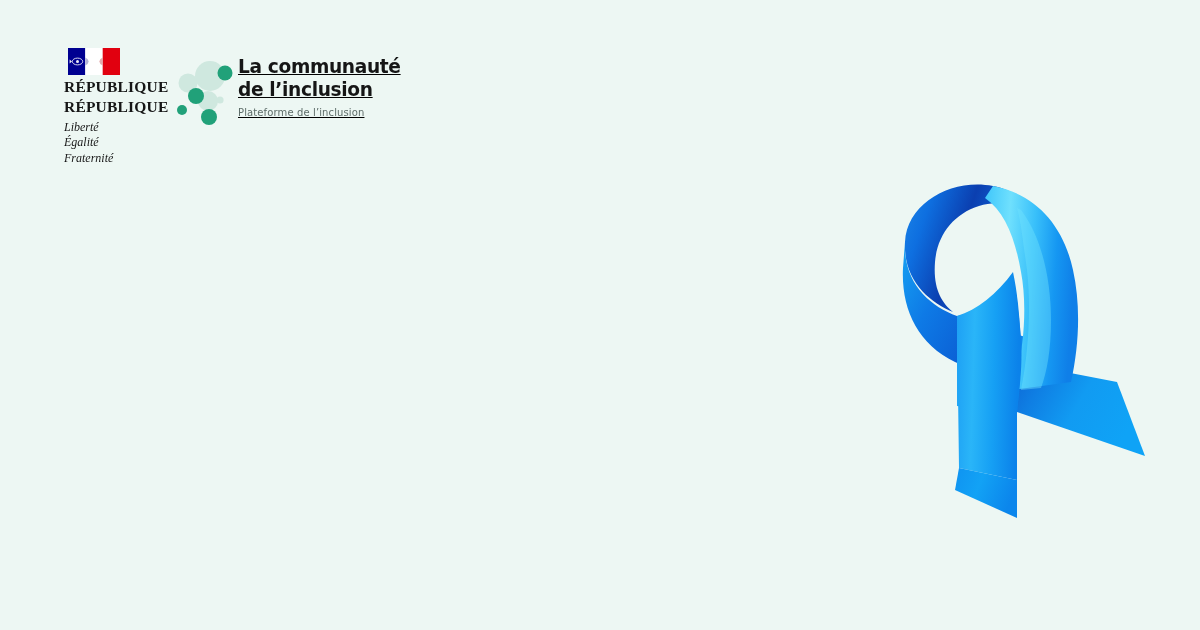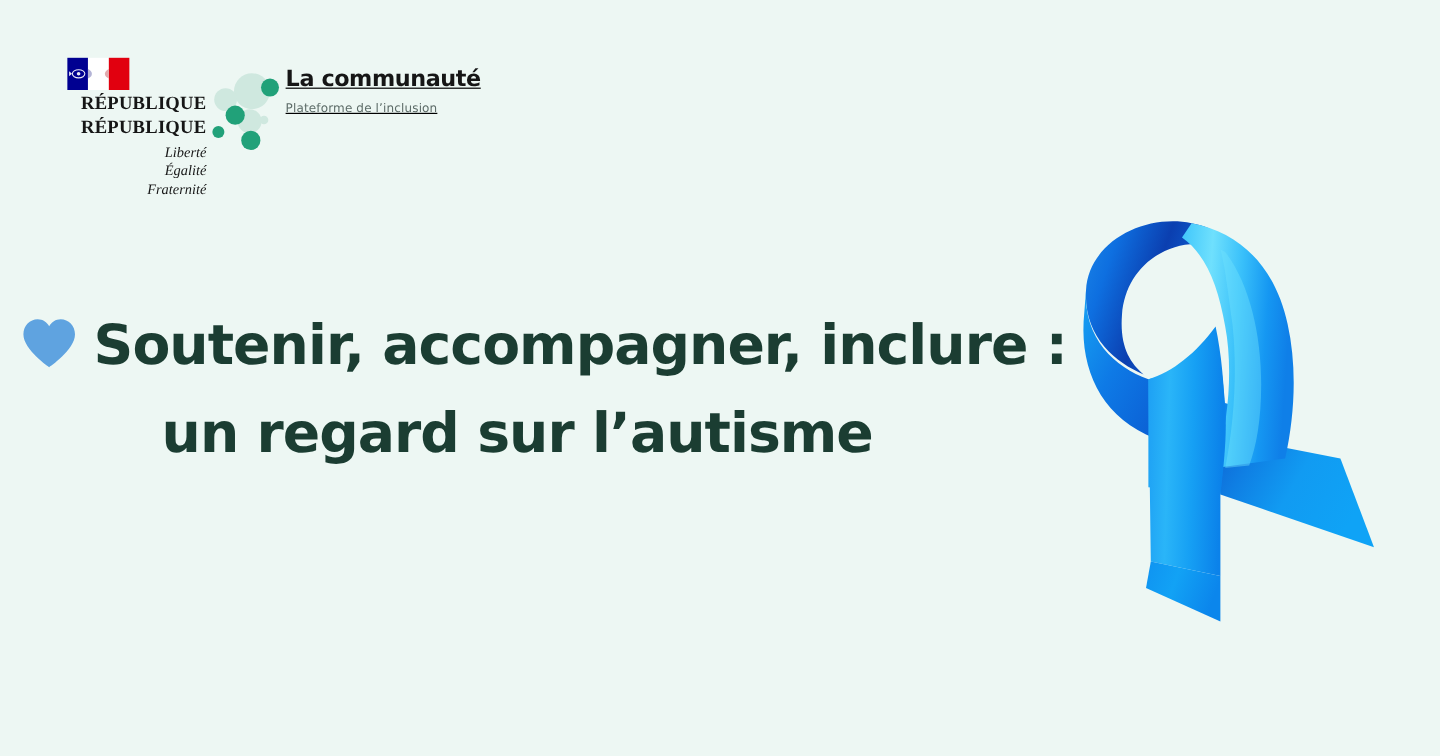--- a/index.html
+++ b/index.html
@@ -28,24 +28,23 @@
     top: 0;
     left: 0;
     width: 1200px;
     height: 160px;
     display: flex;
     align-items: flex-start;
   }
 
   .marianne {
     position: absolute;
-    left: 52px;
+    left: 64px;
     top: 48px;
     width: 120px;
-    text-align: right;
   }
   .flag {
     width: 52px;
     height: 27px;
     display: block;
     margin-left: 4px;
   }
   .rf-line {
     font-family: "Liberation Serif", serif;
     font-weight: 700;
@@ -176,36 +175,27 @@
         <circle cx="12" cy="27" r="9.5" fill="#cfe8df"></circle>
         <circle cx="32" cy="45" r="10" fill="#cfe8df"></circle>
         <circle cx="49" cy="17" r="7.5" fill="#21a179"></circle>
         <circle cx="20" cy="40" r="8" fill="#21a179"></circle>
         <circle cx="33" cy="61" r="8" fill="#21a179"></circle>
         <circle cx="6" cy="54" r="5" fill="#21a179"></circle>
         <circle cx="44" cy="44" r="3.6" fill="#cfe8df"></circle>
       </svg>
       <div class="brandtext">
         <div class="brandtitle">La communauté</div>
+        <div class="brandtitle">de l’inclusion</div>
         <div class="brandsub">Plateforme de l’inclusion</div>
       </div>
     </div>
 
   </div>
 
-  <div class="headline">
-    <span class="line line1">
-      <span class="heart" aria-hidden="true">
-        <svg width="46" height="42" viewBox="0 0 46 42">
-          <path d="M23 41 C 23 41 1.5 26.6 1.5 13.6 C 1.5 6.3 6.9 1 13.4 1 C 17.6 1 21.1 3.3 23 6.9 C 24.9 3.3 28.4 1 32.6 1 C 39.1 1 44.5 6.3 44.5 13.6 C 44.5 26.6 23 41 23 41 Z" fill="#5fa3e0"></path>
-        </svg>
-      </span><span>Soutenir, accompagner, inclure :</span>
-    </span>
-    <span class="line">un regard sur l’autisme</span>
-  </div>
 
   <svg class="ribbon" viewBox="0 0 330 390" aria-hidden="true">
     <defs>
       <linearGradient id="gLeftBack" x1="0" y1="0" x2="1" y2="0.35">
         <stop offset="0" stop-color="#1b86e8"></stop>
         <stop offset="0.22" stop-color="#0e6fe0"></stop>
         <stop offset="0.52" stop-color="#0b3fb0"></stop>
         <stop offset="0.80" stop-color="#0f63d6"></stop>
         <stop offset="1" stop-color="#1a8cf0"></stop>
       </linearGradient>

